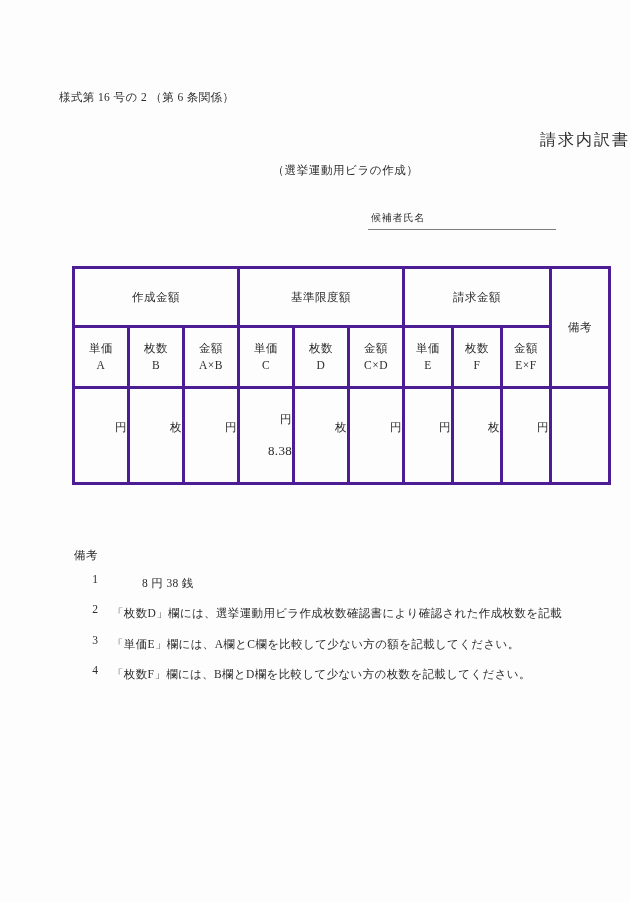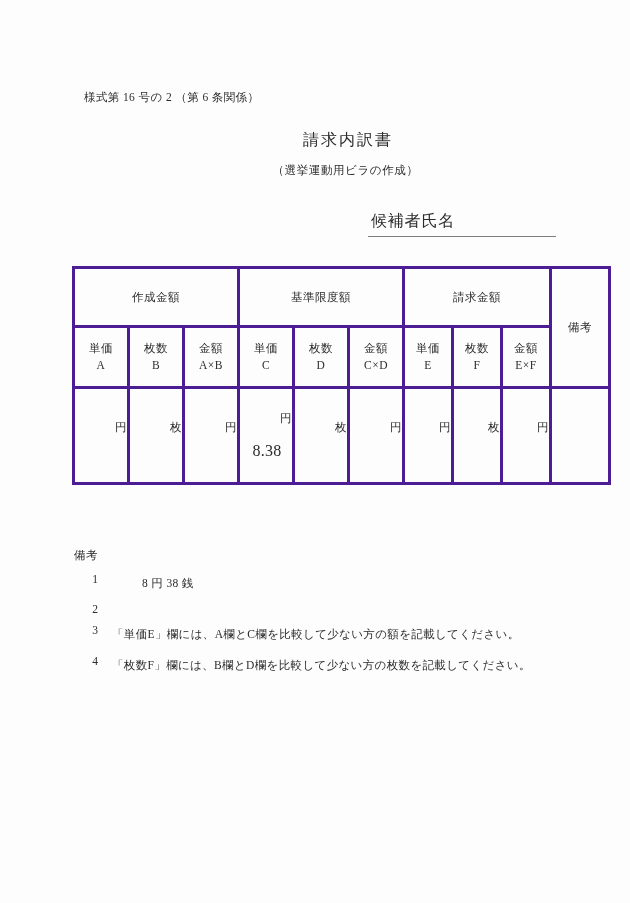--- a/index.html
+++ b/index.html
@@ -18,35 +18,35 @@
   }
 
   .page {
     position: absolute;
     inset: 0;
   }
 
   
   .form-no {
     position: absolute;
-    left: 84px;
+    left: 59px;
     top: 90px;
     font-size: 11.5px;
     letter-spacing: 0.4px;
     white-space: nowrap;
     font-family: Liberation Serif, serif;
   }
 
   
   .doc-title {
     position: absolute;
     left: 16px;
     right: 0;
     top: 130px;
-    text-align: center;
+    text-align: right;
     font-size: 16px;
     letter-spacing: 2px;
     padding-left: 50px;
   }
   .doc-subtitle {
     position: absolute;
     left: 0;
     right: 0;
     top: 163px;
     text-align: center;
@@ -58,21 +58,21 @@
   
   .cand-wrap {
     position: absolute;
     left: 368px;
     top: 211px;
     width: 188px;
     border-bottom: 1px solid #7d7d7d;
     padding-bottom: 4px;
   }
   .cand-label {
-    font-size: 16px;
+    font-size: 10px;
     letter-spacing: 0.8px;
     display: block;
     padding-left: 3px;
   }
 
   
   .tbl-wrap {
     position: absolute;
     left: 72px;
     top: 266px;
@@ -110,24 +110,24 @@
     text-align: right;
     padding: 4px 9px 0 6px;
     font-size: 11.5px;
   }
   td.data-cell .unit {
     display: block;
     text-align: right;
   }
   td.data-cell .limit-val {
     display: block;
-    text-align: center;
+    text-align: right;
     margin-top: 16px;
     padding-left: 2px;
-    font-size: 16px;
+    font-size: 13px;
     letter-spacing: 0.3px;
   }
   th.remarks-head {
     vertical-align: middle;
   }
   td.remarks-cell {
     height: 93px;
   }
 
   
@@ -290,20 +290,21 @@
     <div class="note-item">
       <span class="note-num">1</span>
       <span class="note-body">
         <span class="note-sub">8 円 38 銭</span>
       </span>
     </div>
 
     <div class="note-item">
       <span class="note-num">2</span>
       <span class="note-body">
+        <span>「枚数D」欄には、選挙運動用ビラ作成枚数確認書により確認された作成枚数を記載</span>
       </span>
     </div>
 
     <div class="note-item">
       <span class="note-num">3</span>
       <span class="note-body">「単価E」欄には、A欄とC欄を比較して少ない方の額を記載してください。</span>
     </div>
 
     <div class="note-item">
       <span class="note-num">4</span>

